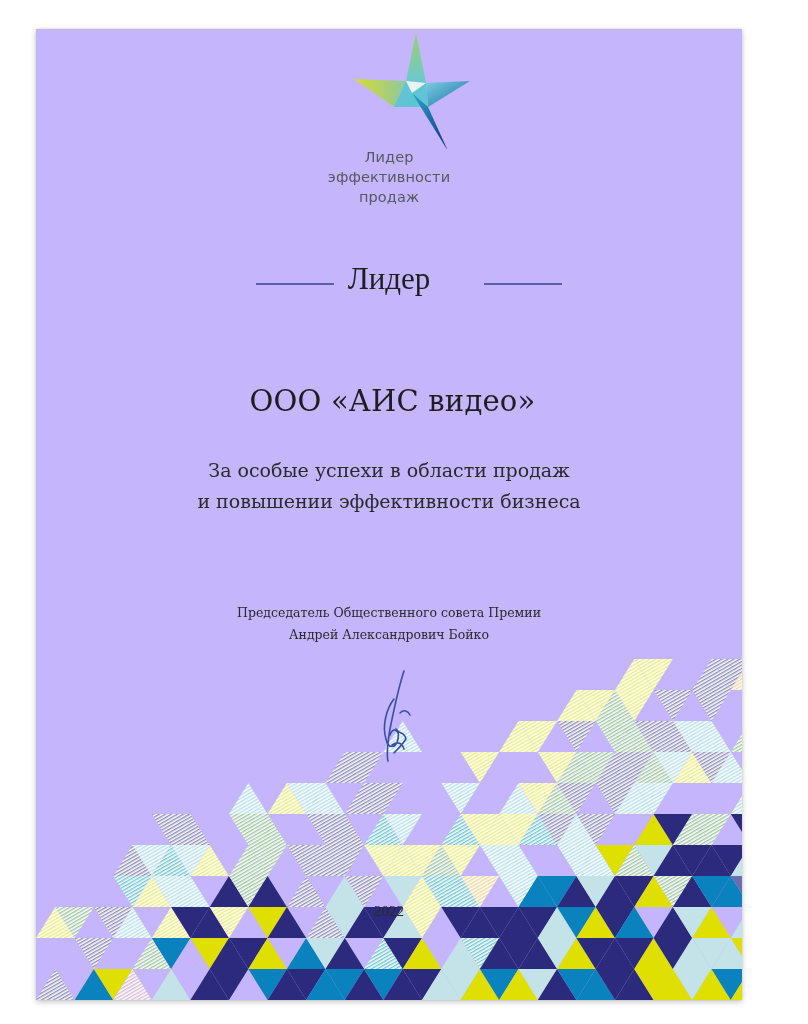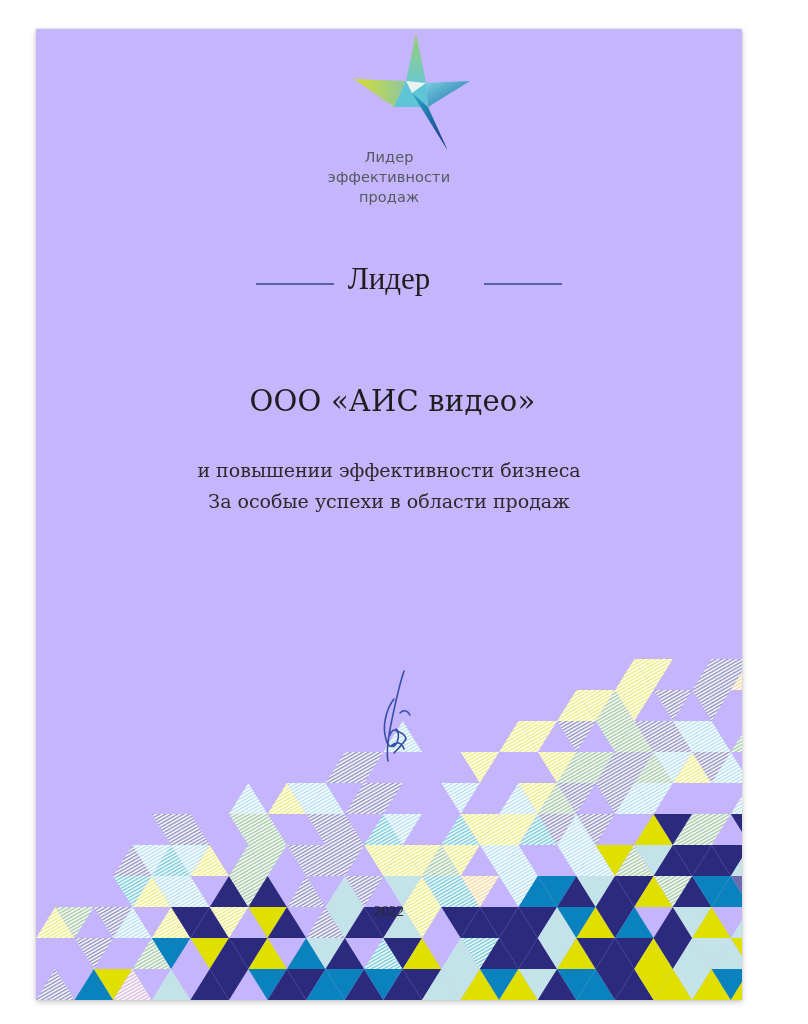--- a/index.html
+++ b/index.html
@@ -326,23 +326,27 @@
 
   <div class="title-row">
     <div class="title-line left"></div>
     <div class="title">Лидер</div>
     <div class="title-line right"></div>
   </div>
 
   <div class="org">ООО «АИС видео»</div>
 
   <div class="reason">
+    <div>За особые успехи в области продаж</div>
     <div>и повышении эффективности бизнеса</div>
-    <div>За особые успехи в области продаж</div>
   </div>
 
+  <div class="signer">
+    <div>Председатель Общественного совета Премии</div>
+    <div>Андрей Александрович Бойко</div>
+  </div>
 
   <svg class="signature" width="40" height="95" viewBox="0 0 40 95">
     <path d="M28 2 C22 20 18 40 14 60 C12 72 10 84 12 92 M18 30 C10 40 6 58 10 70 C12 80 20 80 22 70 C24 60 16 58 14 66 M20 60 C24 66 28 62 30 70 C26 76 22 80 18 84 M24 44 C28 40 32 42 34 46 M16 76 C22 72 26 74 28 80" fill="none" stroke="#3a4ea8" stroke-width="1.6" stroke-linecap="round"></path>
   </svg>
 
   <div class="year">2022</div>
 </div>
 
 </body></html>

